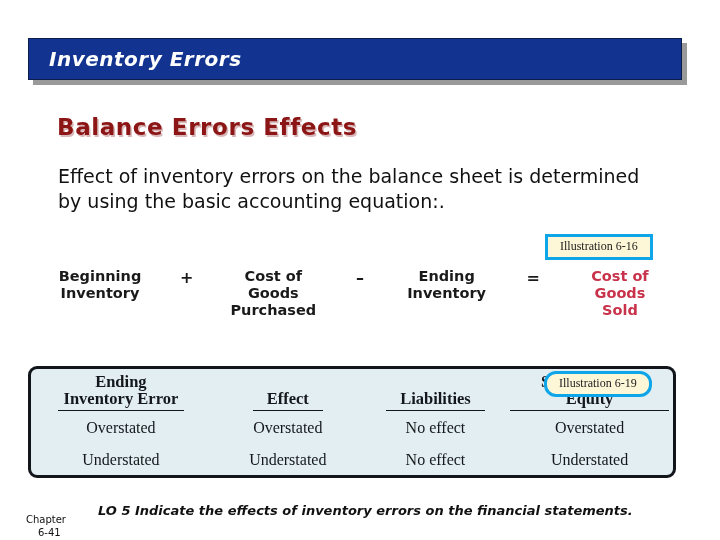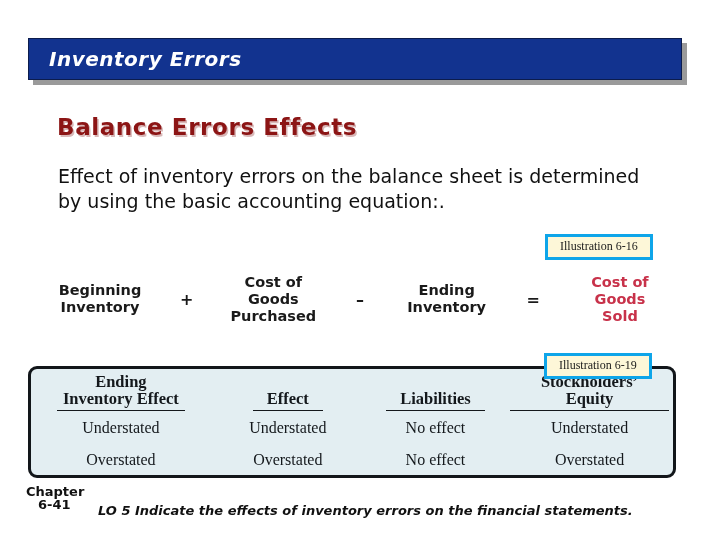--- a/index.html
+++ b/index.html
@@ -81,31 +81,30 @@
     border: 3px solid #0ea5e9;
     color: #1a1a1a;
     font-family: Liberation Serif, serif;
     font-size: 12px;
     padding: 2px 12px 3px 12px;
     white-space: nowrap;
     box-sizing: border-box;
     text-align: center;
   }
   #illus-6-16 { left: 545px; top: 234px; }
-  #illus-6-19 { left: 544px; top: 353px; z-index: 6; }
+  #illus-6-19 { left: 544px; top: 371px; z-index: 6; border-radius: 12px; }
 
   
   #equation-row {
     position: absolute;
     left: 40px;
     top: 268px;
     width: 640px;
     height: 62px;
     display: flex;
-    align-items: center;
     justify-content: space-between;
   }
   .eq-term {
     font-family: "DejaVu Sans", sans-serif;
     font-weight: bold;
     font-size: 14.5px;
     line-height: 17px;
     color: #1a1a1a;
     text-align: center;
   }
@@ -167,24 +166,24 @@
   }
   .col-1 { width: 28%; }
   .col-2 { width: 24%; }
   .col-3 { width: 22%; text-align: center; }
   .col-4 { width: 26%; }
 
   
   #footer-chapter {
     position: absolute;
     left: 26px;
-    top: 485px;
-    font-family: "DejaVu Sans", sans-serif;
-    font-size: 13px;
-    font-weight: bold;
+    top: 513px;
+    font-family: "DejaVu Sans", sans-serif;
+    font-size: 10px;
+    font-weight: normal;
     line-height: 13px;
     color: #111111;
   }
   #footer-chapter .num { display: block; padding-left: 12px; }
   #footer-lo {
     position: absolute;
     left: 98px;
     top: 503px;
     font-family: "DejaVu Sans", sans-serif;
     font-style: italic;
@@ -256,47 +255,47 @@
 
 <div class="illus-box" id="illus-6-19">Illustration 6-19</div>
 
 <div id="effects-table">
   <table>
     <thead>
       <tr>
         <th class="col-1">
           <span class="hdr-2line">
             <span>Ending</span><br>
-            <span>Inventory Effect</span>
+            <span>Inventory Error</span>
           </span>
         </th>
         <th class="col-2">
           <span class="hdr">Effect</span>
         </th>
         <th class="col-3">
           <span class="hdr">Liabilities</span>
         </th>
         <th class="col-4">
           <span class="hdr">Stockholders’ Equity</span>
         </th>
       </tr>
     </thead>
     <tbody>
       <tr>
+        <td>Overstated</td>
+        <td>Overstated</td>
+        <td>No effect</td>
+        <td>Overstated</td>
+      </tr>
+      <tr>
         <td>Understated</td>
         <td>Understated</td>
         <td>No effect</td>
         <td>Understated</td>
       </tr>
-      <tr>
-        <td>Overstated</td>
-        <td>Overstated</td>
-        <td>No effect</td>
-        <td>Overstated</td>
-      </tr>
     </tbody>
   </table>
 </div>
 
 <div id="footer-chapter">
   <span>Chapter</span>
   <span class="num">6-41</span>
 </div>
 <div id="footer-lo">LO 5  Indicate the effects of inventory errors on the financial statements.</div>
 

